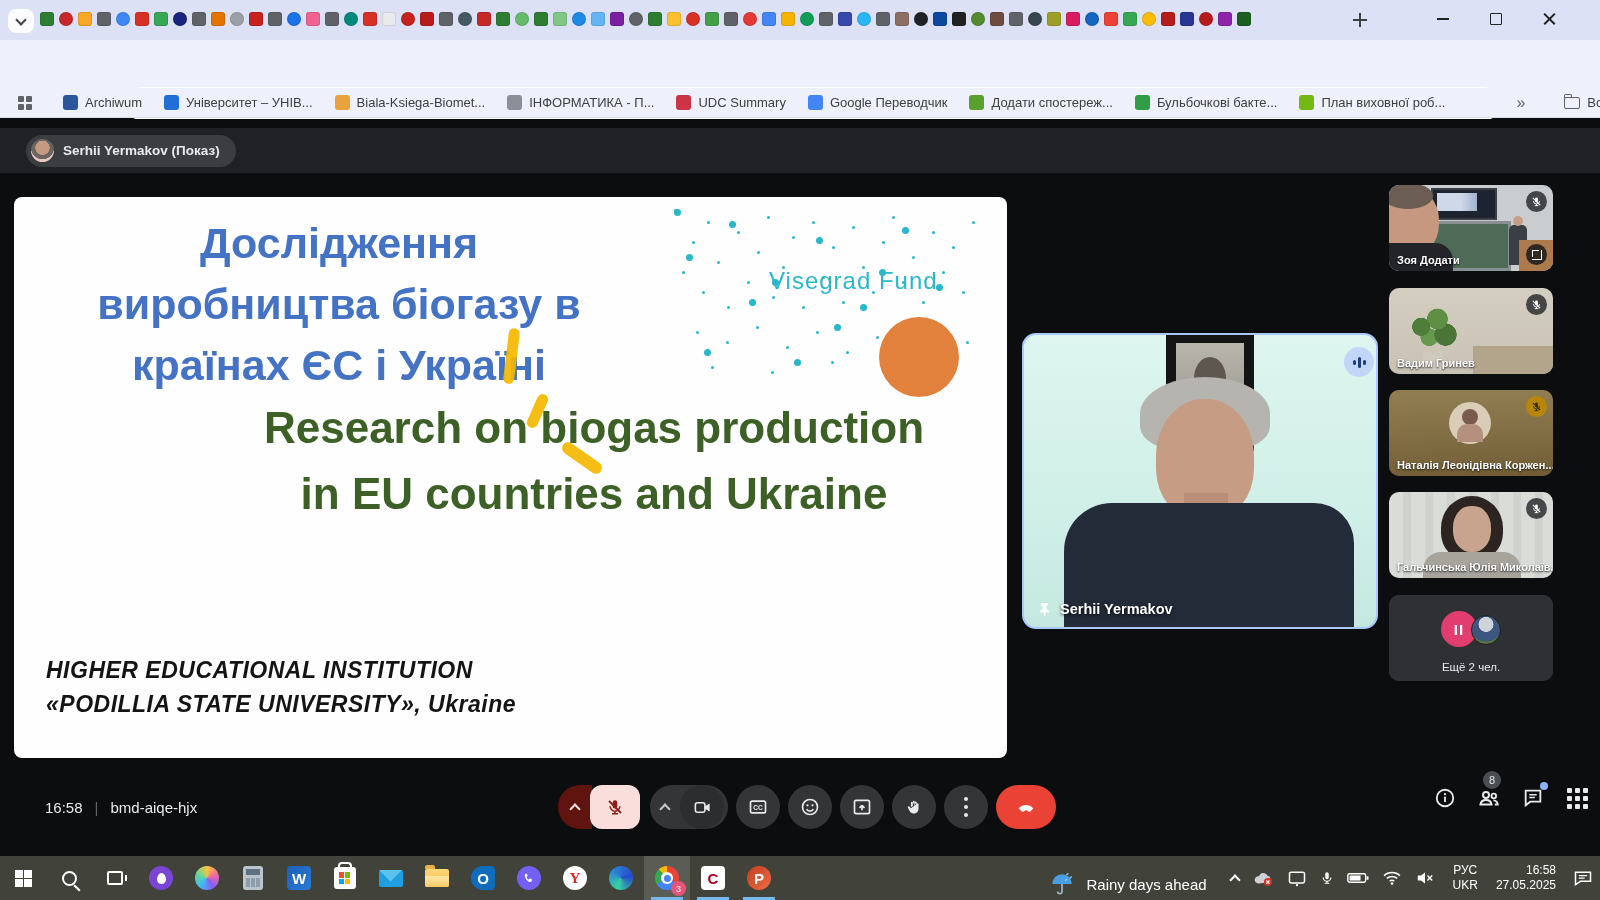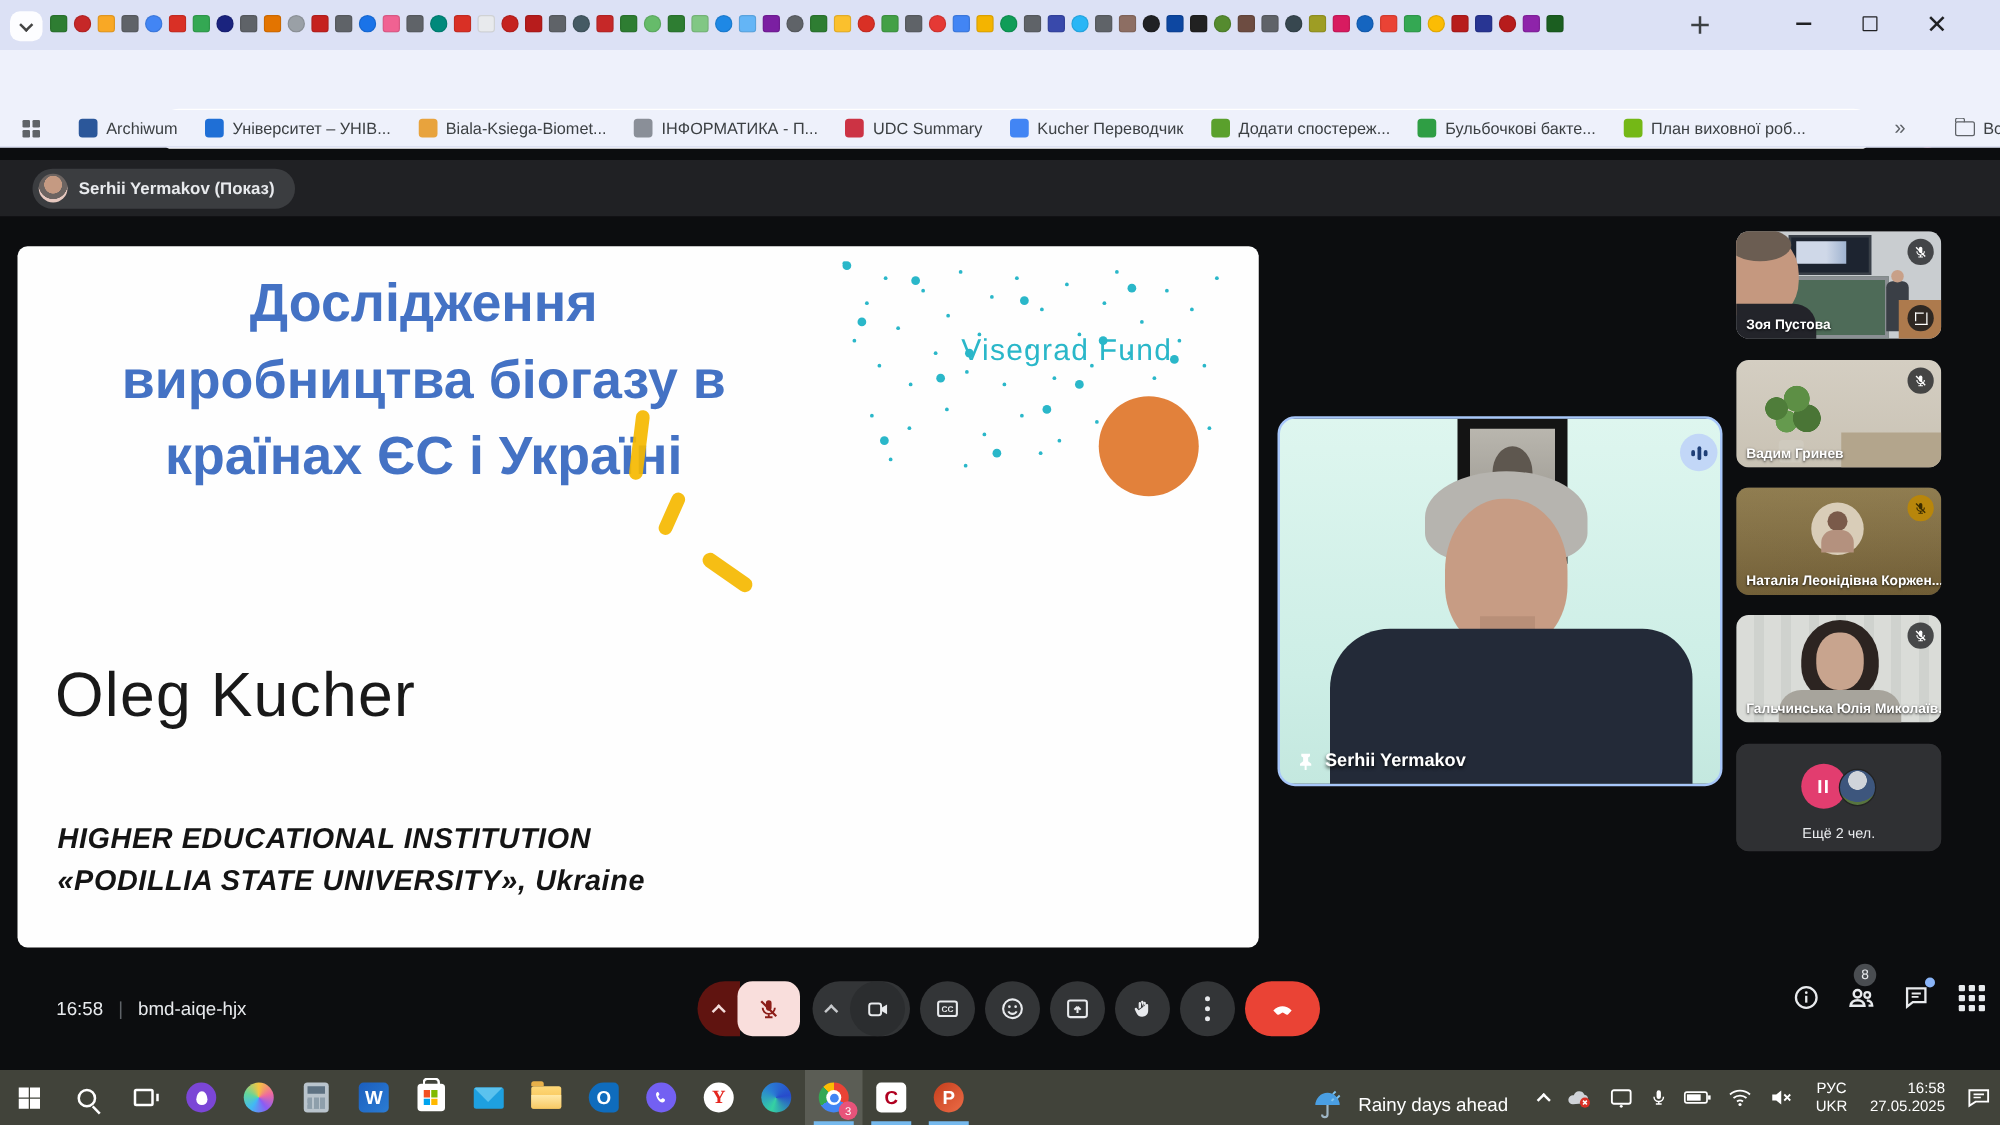--- a/index.html
+++ b/index.html
@@ -329,21 +329,21 @@
     <span class="bm">
         <span class="bm-ico" style="background: rgb(138, 143, 152);"></span>
         <span class="bm-label">ІНФОРМАТИКА - П...</span>
       </span>
     <span class="bm">
         <span class="bm-ico" style="background: rgb(204, 51, 68);"></span>
         <span class="bm-label">UDC Summary</span>
       </span>
     <span class="bm">
         <span class="bm-ico" style="background: rgb(66, 133, 244);"></span>
-        <span class="bm-label">Kucher Переводчик</span>
+        <span class="bm-label">Google Переводчик</span>
       </span>
     <span class="bm">
         <span class="bm-ico" style="background: rgb(90, 160, 44);"></span>
         <span class="bm-label">Додати спостереж...</span>
       </span>
     <span class="bm">
         <span class="bm-ico" style="background: rgb(47, 158, 68);"></span>
         <span class="bm-label">Бульбочкові бакте...</span>
       </span>
     <span class="bm">
@@ -373,23 +373,26 @@
         <div>виробництва біогазу в</div>
         <div>країнах ЄС і Україні</div>
       </div>
       <div class="abs" id="vlogo">
         <span class="abs vdots-s"></span>
         <span class="abs vdots-b"></span>
         <span class="abs" id="vlogo-text">Visegrad Fund</span>
         <span class="abs" id="vlogo-circle"></span>
       </div>
       <div class="abs mark" style="left:492px; top:131px; width:11px; height:56px; transform:rotate(7deg);"></div>
+      <div class="abs en-title">
+        <div>Research on biogas production</div>
+        <div>in EU countries and Ukraine</div>
+      </div>
       <div class="abs mark" style="left:518px; top:196px; width:11px; height:36px; transform:rotate(24deg);"></div>
       <div class="abs mark" style="left:562px; top:238px; width:12px; height:46px; transform:rotate(-55deg);"></div>
-      <div class="abs author">Oleg Kucher</div>
       <div class="abs inst" style="top:460px;">HIGHER EDUCATIONAL INSTITUTION</div>
       <div class="abs inst" style="top:494px;">«PODILLIA STATE UNIVERSITY», Ukraine</div>
     </div>
 
     <div class="abs" id="selfview">
       <span class="abs portrait"></span>
       <span class="abs sv-hair"></span>
       <span class="abs sv-face"></span>
       <span class="abs sv-neck"></span>
       <span class="abs sv-body"></span>
@@ -418,21 +421,21 @@
       <span class="mic-badge">
           <svg width="11" height="11" viewBox="0 0 24 24">
             <rect x="9" y="3" width="6" height="11" rx="3" fill="#fff"></rect>
             <path d="M5.5 11a6.5 6.5 0 0 0 13 0M12 17.5V21M8 21h8" stroke="#fff" stroke-width="2" fill="none"></path>
             <path d="M4 4l16 16" stroke="#fff" stroke-width="2.4"></path>
           </svg>
         </span>
       <span class="crop-badge">
           <span class="crop-ic"></span>
         </span>
-      <span class="tile-label">Зоя Пустова</span>
+      <span class="tile-label">Зоя Додати</span>
     </div>
     <div class="abs tile" style="top:169px;text-decoration:underline;">
       <div class="sc2">
           <span class="plant"></span>
           <span class="pot"></span>
           <span class="cab"></span>
         </div>
       <span class="mic-badge">
           <svg width="11" height="11" viewBox="0 0 24 24">
             <rect x="9" y="3" width="6" height="11" rx="3" fill="#fff"></rect>

